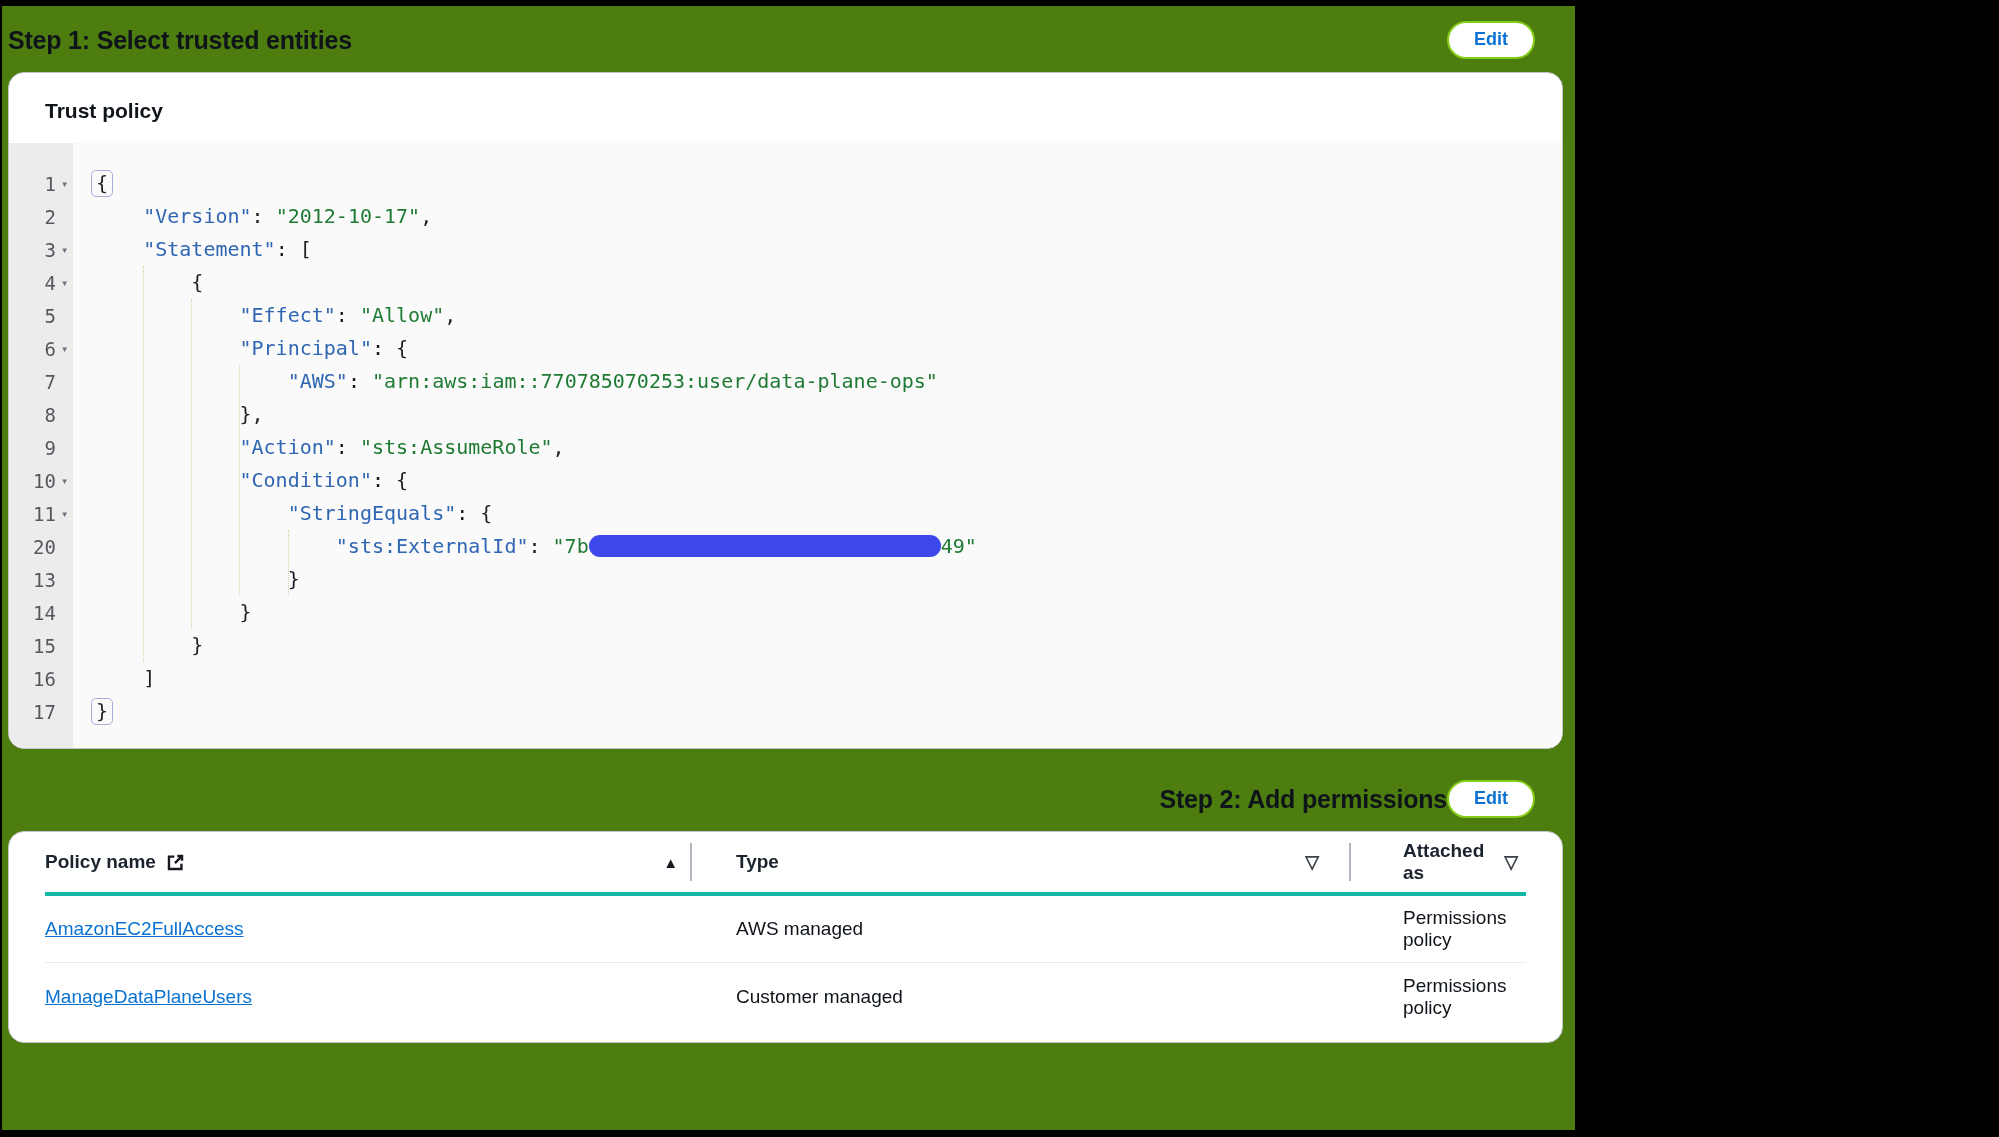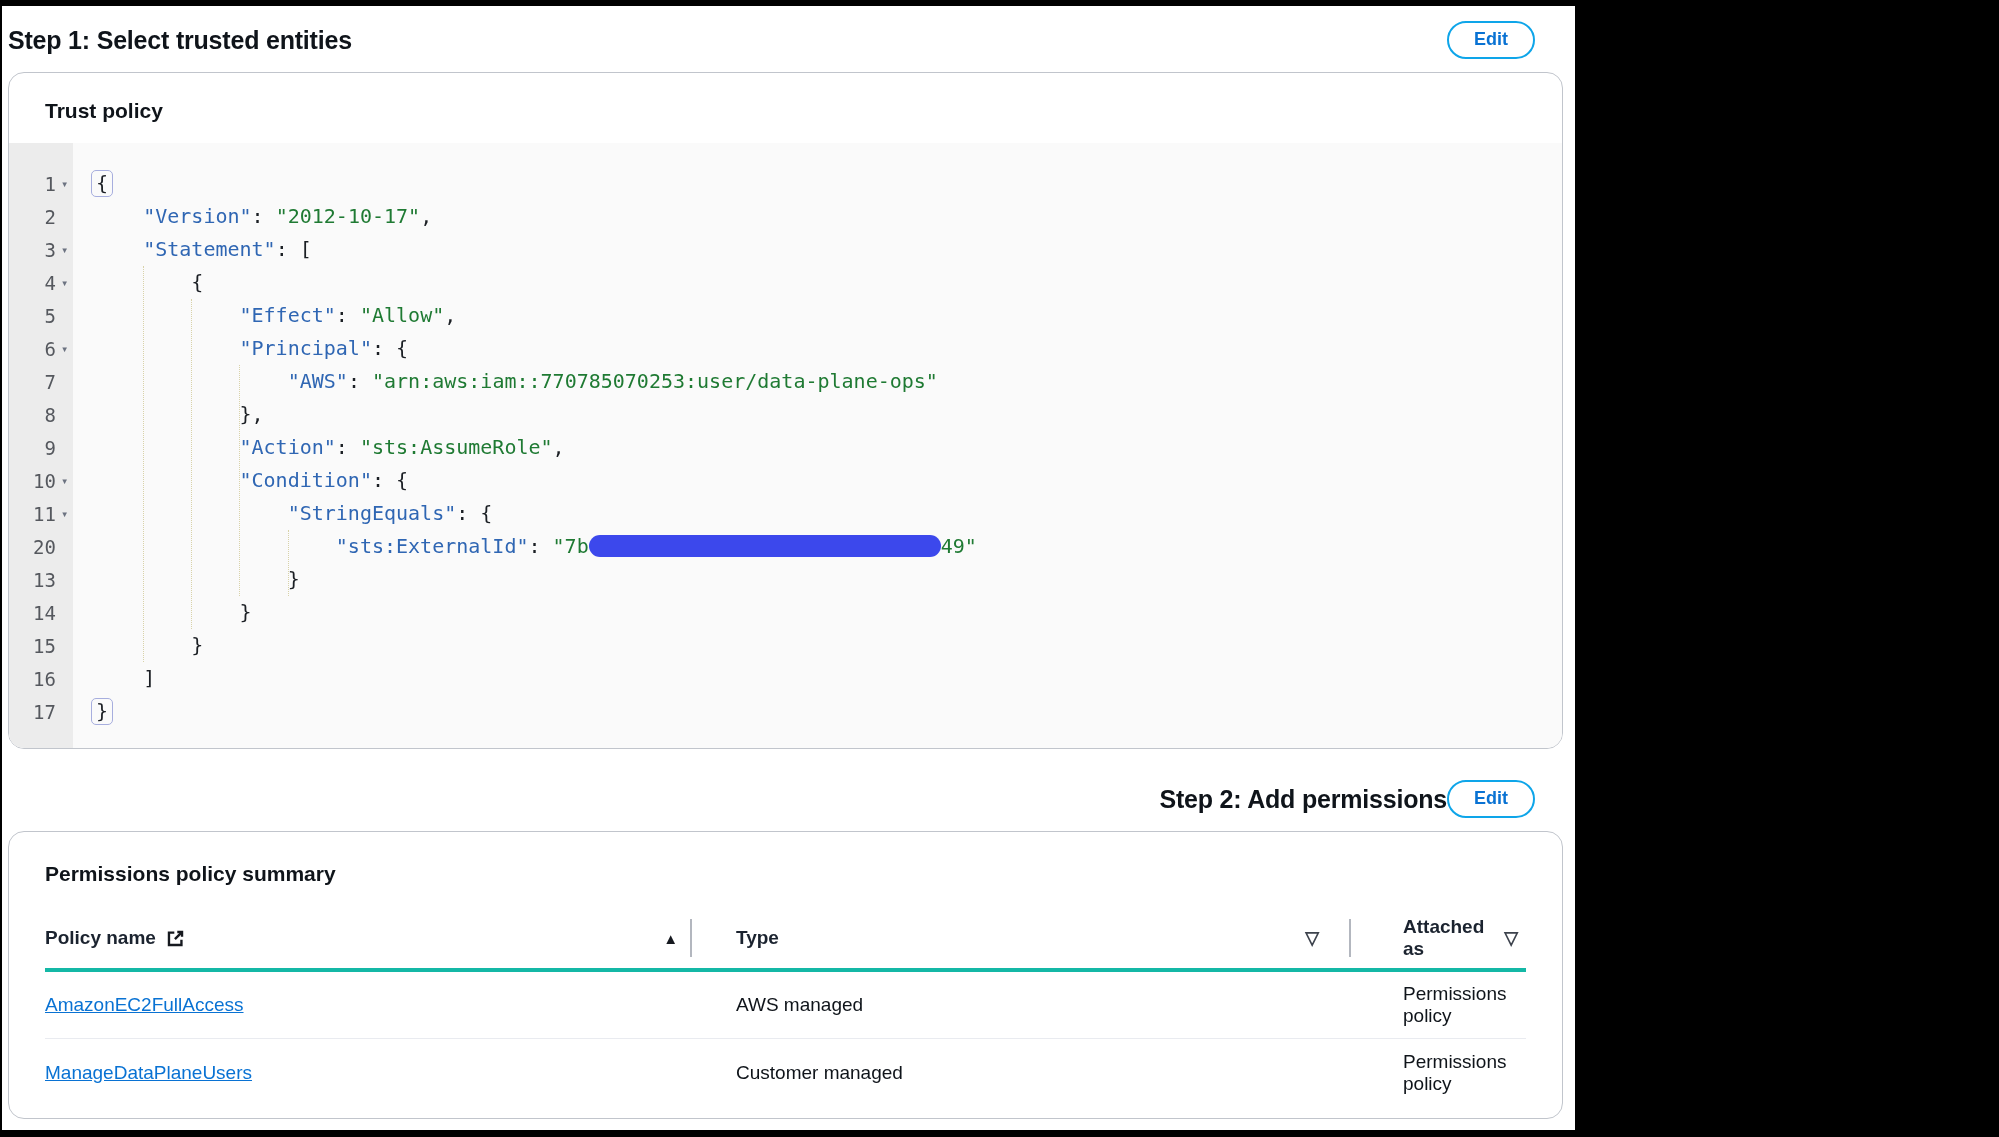--- a/index.html
+++ b/index.html
@@ -1,39 +1,39 @@
 <!DOCTYPE html>
 <html><head>
 <meta charset="utf-8">
 <style>
   * { box-sizing: border-box; margin: 0; padding: 0; }
   html,body { background:#000; }
   body { font-family: "Liberation Sans", sans-serif; color:#0f141a; }
 
   .frame {
     width: 1581px; height: 1137px;
-    background: #ffffff;
+    background: #4d7c0f;
     border-top: 6px solid #000;
     border-right: 6px solid #000;
     border-bottom: 7px solid #000;
     border-left: 2px solid #000;
     overflow: hidden;
     padding: 8px 12px 0 6px;
   }
 
   
   .section-row {
     display: flex; align-items: center; justify-content: space-between;
     height: 44px; padding-right: 28px; margin-top: 4px;
   }
   .section-row.second { margin-top: 28px; justify-content: flex-end; }
   .step-title { font-size: 25px; font-weight: bold; letter-spacing: -0.2px; color:#0f141a; }
   .edit-btn {
     background: #fff; color: #0972d3;
-    border: 2px solid #0ea5e9; border-radius: 20px;
+    border: 2px solid #84cc16; border-radius: 20px;
     font-family: "Liberation Sans", sans-serif;
     font-size: 18px; font-weight: bold;
     padding: 6px 25px; cursor: pointer; line-height: 1.2;
   }
 
   
   .card {
     border: 1px solid #c1c5cc; border-radius: 16px;
     background: #fff; overflow: hidden; margin-top: 10px;
   }
@@ -189,21 +189,20 @@
       <pre class="code"><span class="guide g1"></span><span class="guide g2"></span><span class="guide g3"></span><span class="guide g4"></span><div class="cl"><span class="b">{</span></div><div class="cl"><span class="p">    </span><span class="k">"Version"</span><span class="p">: </span><span class="v">"2012-10-17"</span><span class="p">,</span></div><div class="cl"><span class="p">    </span><span class="k">"Statement"</span><span class="p">: [</span></div><div class="cl"><span class="p">        {</span></div><div class="cl"><span class="p">            </span><span class="k">"Effect"</span><span class="p">: </span><span class="v">"Allow"</span><span class="p">,</span></div><div class="cl"><span class="p">            </span><span class="k">"Principal"</span><span class="p">: {</span></div><div class="cl"><span class="p">                </span><span class="k">"AWS"</span><span class="p">: </span><span class="v">"arn:aws:iam::770785070253:user/data-plane-ops"</span></div><div class="cl"><span class="p">            },</span></div><div class="cl"><span class="p">            </span><span class="k">"Action"</span><span class="p">: </span><span class="v">"sts:AssumeRole"</span><span class="p">,</span></div><div class="cl"><span class="p">            </span><span class="k">"Condition"</span><span class="p">: {</span></div><div class="cl"><span class="p">                </span><span class="k">"StringEquals"</span><span class="p">: {</span></div><div class="cl"><span class="p">                    </span><span class="k">"sts:ExternalId"</span><span class="p">: </span><span class="v">"7b</span><span class="redact"></span><span class="v">49"</span></div><div class="cl"><span class="p">                }</span></div><div class="cl"><span class="p">            }</span></div><div class="cl"><span class="p">        }</span></div><div class="cl"><span class="p">    ]</span></div><div class="cl"><span class="b">}</span></div></pre>
     </div>
   </section>
 
   <div class="section-row second">
     <div class="step-title">Step 2: Add permissions</div>
     <button class="edit-btn">Edit</button>
   </div>
 
   <section class="card permissions">
-    <div class="card-title">Permissions policy summary</div>
     <div class="ptable">
       <div class="thead">
         <div class="hcell c1">
           <span>Policy name</span>
           <span class="ext-icon">
             <svg width="19" height="19" viewBox="0 0 16 16" fill="none" stroke="#16191f" stroke-width="2">
               <path d="M13 9 v4.5 H2.5 V3 H7"></path>
               <path d="M9.5 2.5 H13.5 V6.5"></path>
               <path d="M13.2 2.8 L7.5 8.5"></path>
             </svg>

